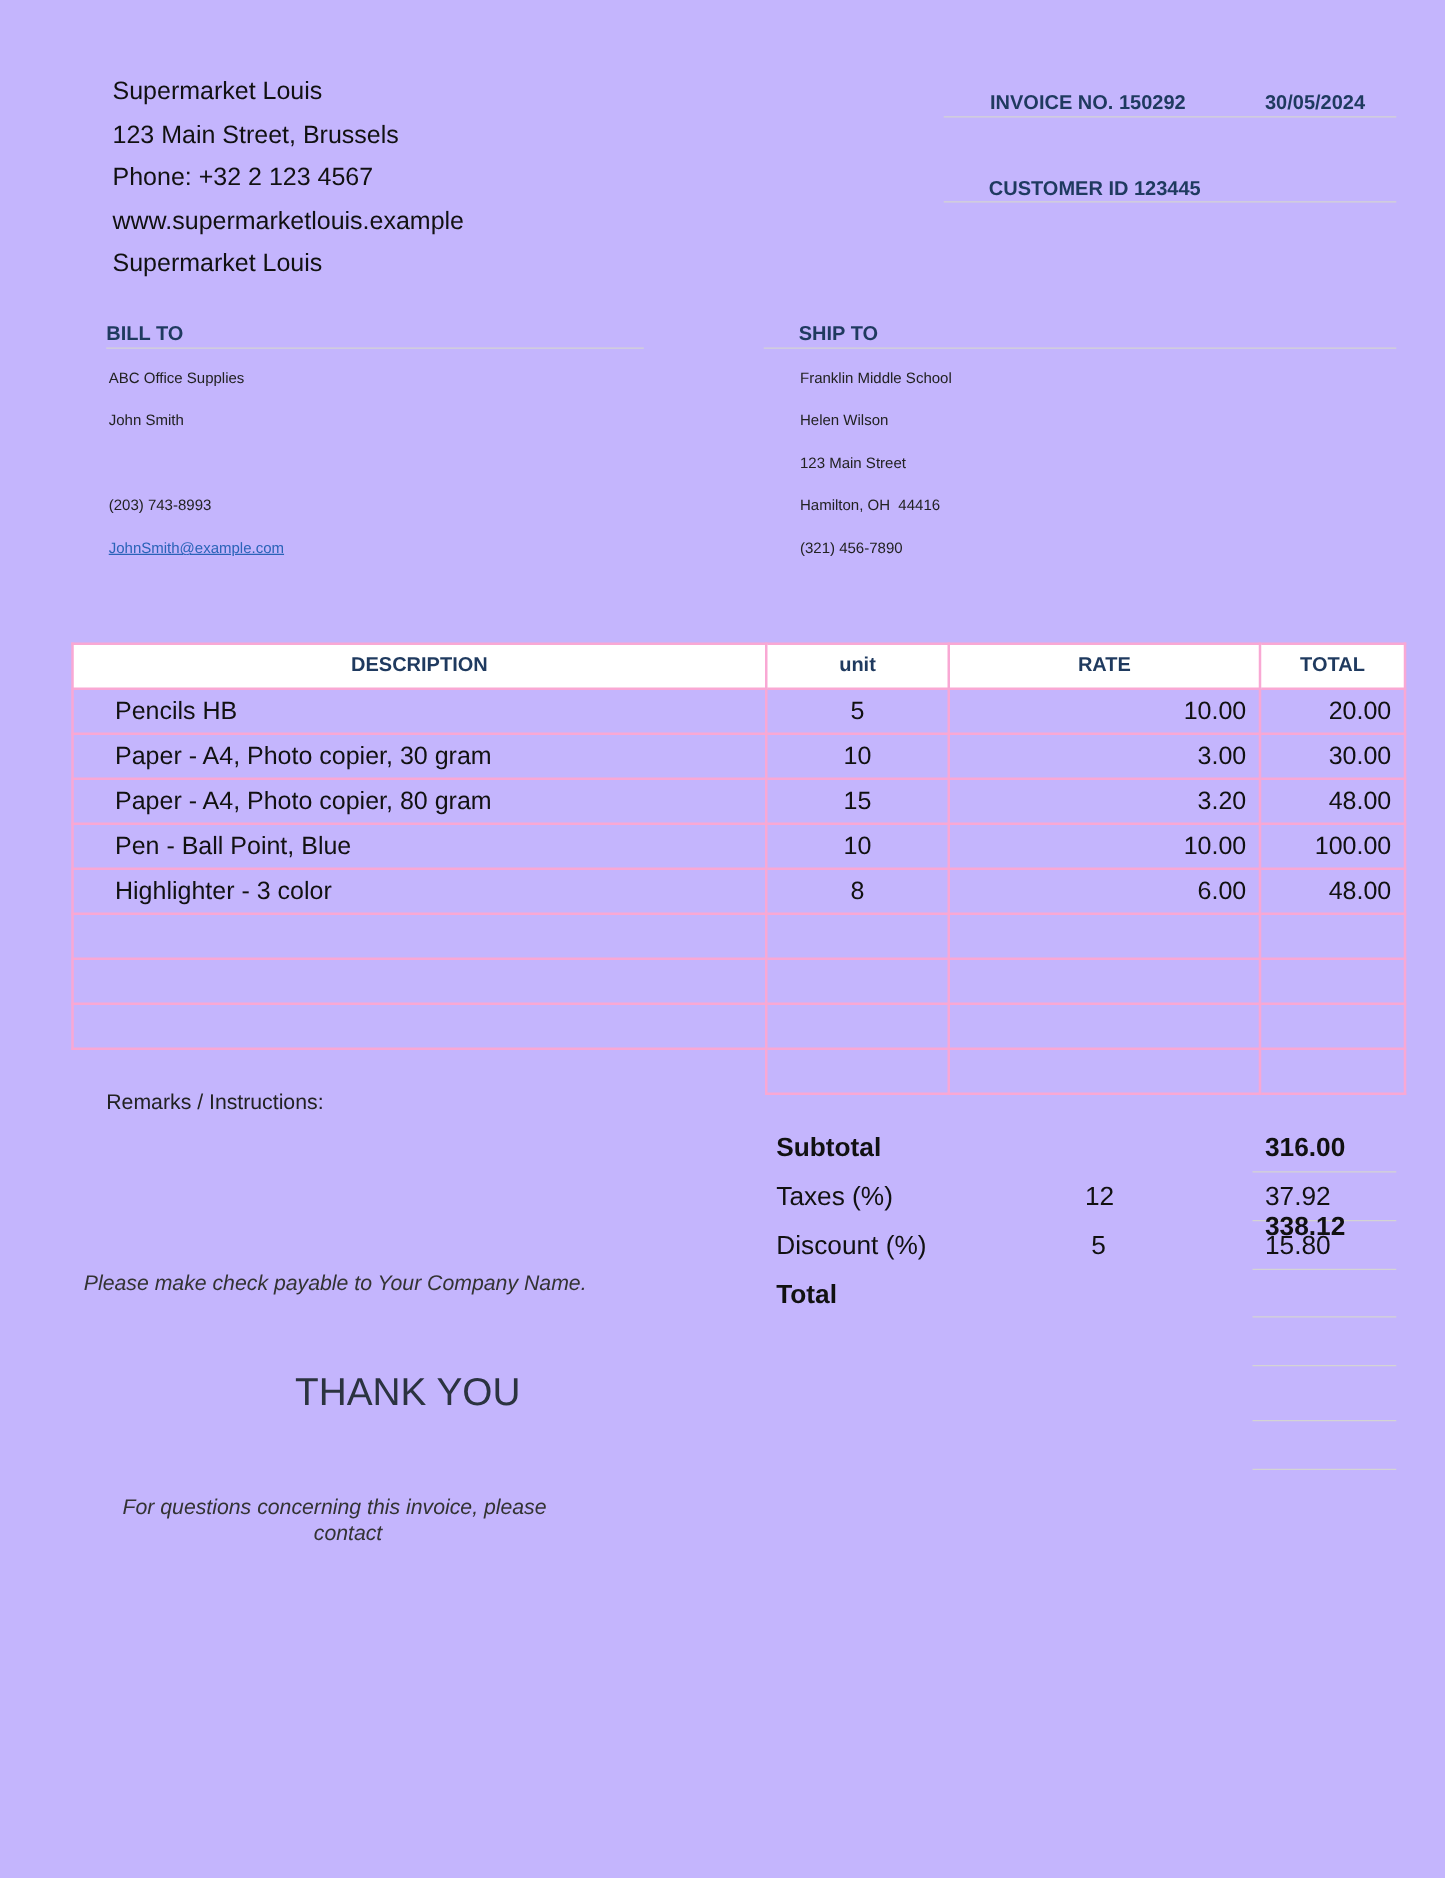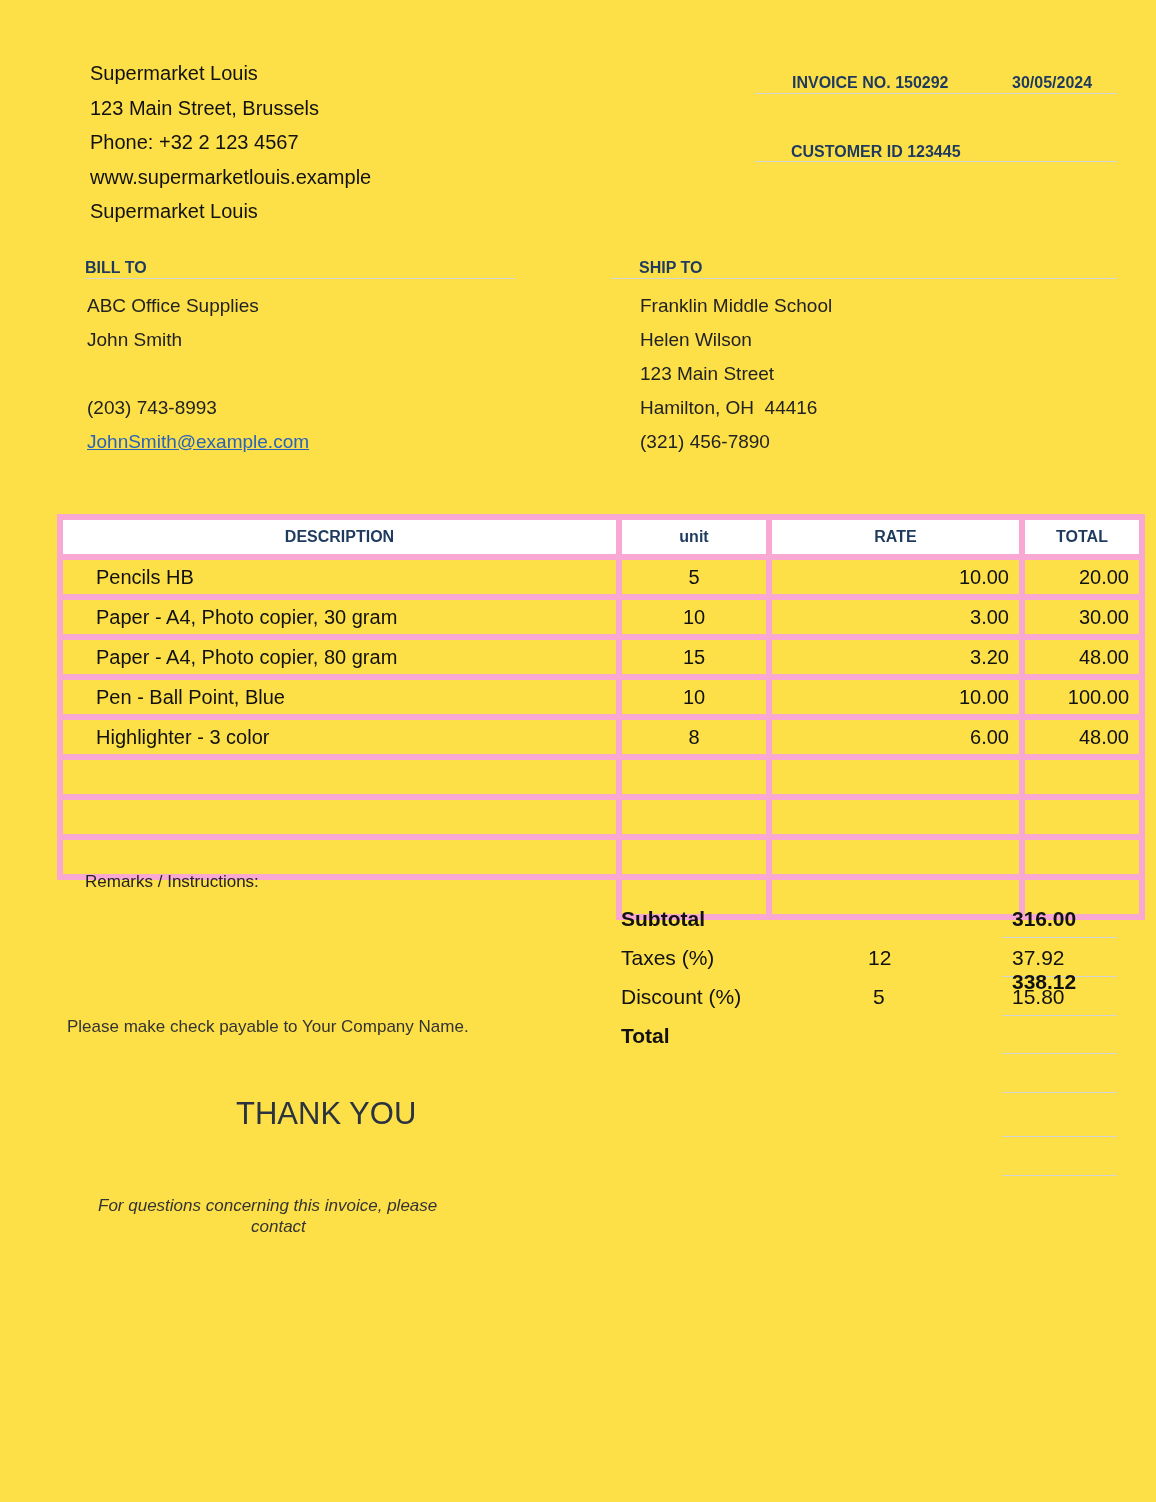--- a/index.html
+++ b/index.html
@@ -1,24 +1,24 @@
 <!DOCTYPE html>
 <html><head>
 <meta charset="utf-8">
 <style>
   body { margin:0; background:#fff; }
-  .page { position:relative; width:1156px; height:1502px; background:#fde047; font-family:"Liberation Sans", sans-serif; color:#111; }
+  .page { position:relative; width:1156px; height:1502px; background:#c4b5fd; font-family:"Liberation Sans", sans-serif; color:#111; }
   .abs { position:absolute; }
   .co-line { position:absolute; left:90px; font-size:20px; color:#111; }
   .hdr-label { color:#1f3a5f; font-weight:bold; font-size:16px; }
   .rule { position:absolute; height:1px; background:#d4d4d4; }
-  .addr { position:absolute; font-size:19px; color:#222; }
+  .addr { position:absolute; font-size:12px; color:#222; }
   .link { color:#2a63b8; text-decoration:underline; }
   table.items { position:absolute; left:57px; top:514px; border-collapse:collapse; }
-  table.items td, table.items th { border:6px solid #f9a8d4; height:34px; padding:0 10px; font-size:20px; }
+  table.items td, table.items th { border:2px solid #f9a8d4; height:34px; padding:0 10px; font-size:20px; }
   table.items th { color:#1f3a5f; font-size:16px; font-weight:bold; background:#fff; }
   .num { text-align:right; }
   .ctr { text-align:center; }
   .sum-lbl { position:absolute; left:621px; font-size:21px; }
   .sum-val { position:absolute; left:1012px; font-size:21px; }
   .sum-pct { position:absolute; left:868px; font-size:21px; }
   .b { font-weight:bold; }
 </style>
 </head>
 <body>
@@ -130,17 +130,17 @@
   <div class="sum-pct" style="left:873px;top:985px">5</div>
   <div class="sum-val" style="top:985px">15.80</div>
   <div class="rule" style="left:1002px;top:1015px;width:115px"></div>
   <div class="sum-lbl b" style="top:1024px">Total</div>
   <div class="sum-val b" style="top:970px">338.12</div>
   <div class="rule" style="left:1002px;top:1053px;width:115px"></div>
   <div class="rule" style="left:1002px;top:1092px;width:115px"></div>
   <div class="rule" style="left:1002px;top:1136px;width:115px"></div>
   <div class="rule" style="left:1002px;top:1175px;width:115px"></div>
 
-  <div class="abs" style="left:67px;top:1017px;font-size:17px;color:#333">Please make check payable to Your Company Name.</div>
+  <div class="abs" style="left:67px;top:1017px;font-size:17px;font-style:italic;color:#333">Please make check payable to Your Company Name.</div>
   <div class="abs" style="left:236px;top:1096px;font-size:31px;color:#2b3340">THANK YOU</div>
   <div class="abs" style="left:98px;top:1196px;font-size:17px;font-style:italic;color:#333">For questions concerning this invoice, please</div>
   <div class="abs" style="left:251px;top:1217px;font-size:17px;font-style:italic;color:#333">contact</div>
 </div>
 
 </body></html>

